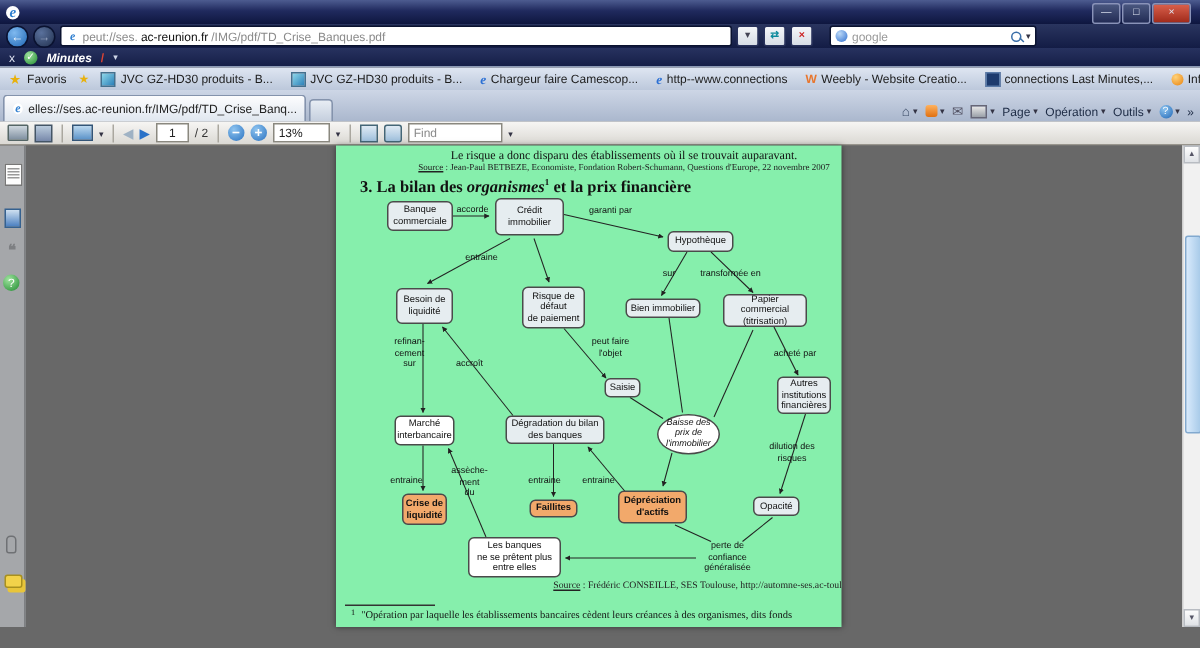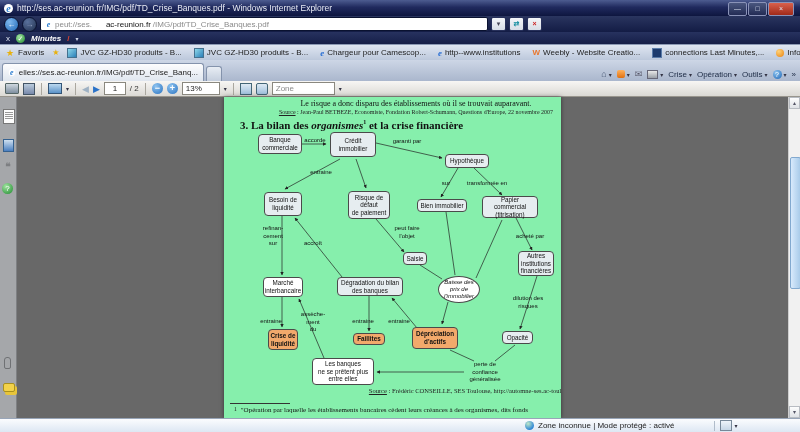--- a/index.html
+++ b/index.html
@@ -9,21 +9,21 @@
   .titlebar .title{color:#e9ecf5;font-size:8.5px;margin-left:4px;white-space:nowrap;}
   .ie-e{color:#2f7fd0;font:italic bold 10px "Liberation Serif",serif;background:#fff;border-radius:50%;width:9px;height:9px;line-height:9px;text-align:center;display:inline-block;}
   .winbtns{position:absolute;right:6px;top:2px;display:flex;gap:1px;}
   .wbtn{width:17px;height:12px;border:1px solid #8a93b8;border-radius:2px;background:linear-gradient(#4a577f,#232c55);color:#dfe4f2;font-size:7px;line-height:11px;text-align:center;}
   .wbtn.close{width:24px;background:linear-gradient(#d9604c,#a02a1a);}
   .addrrow{position:absolute;left:0;top:16px;width:800px;height:16px;background:linear-gradient(#2a355f,#131c45);display:flex;align-items:center;padding:0 4px;box-sizing:border-box;gap:3px;}
   .navball{width:13px;height:13px;border-radius:50%;color:#fff;font-size:8px;line-height:13px;text-align:center;border:1px solid #0a1230;}
   .navball.back{background:radial-gradient(circle at 35% 30%,#7fb9ef,#1f66b5);}
   .navball.fwd{background:radial-gradient(circle at 35% 30%,#5a719c,#22314f);color:#9aa7c2;}
   .addrfield{flex:0 0 440px;height:12px;background:#fff;border:1px solid #0a1230;border-radius:2px;display:flex;align-items:center;padding:0 3px;font-size:8px;color:#8a8a8a;gap:2px;}
-  .addrfield .domain{color:#111;margin-left:12px;}
+  .addrfield .domain{color:#111;}
   .sqbtn{height:12px;min-width:13px;background:linear-gradient(#f4f6f9,#d7dde6);border:1px solid #27305a;border-radius:2px;text-align:center;font-size:7px;line-height:12px;color:#445;}
   .stop{color:#c22;font-weight:bold;}
   .refresh{color:#0c8a9c;font-weight:bold;}
   .searchbox{margin-left:8px;flex:0 0 130px;height:12px;background:#fff;border:1px solid #0a1230;border-radius:2px;display:flex;align-items:center;padding:0 3px;font-size:8px;color:#9a9a9a;gap:3px;}
   .gball{width:8px;height:8px;border-radius:50%;background:radial-gradient(circle at 35% 30%,#bcd9f7,#2f6fd0);}
   .mag{width:5px;height:5px;border:1.4px solid #3a6ea8;border-radius:50%;position:relative;}
   .mag::after{content:"";position:absolute;width:4px;height:1.4px;background:#3a6ea8;right:-3px;bottom:-1px;transform:rotate(45deg);}
   .mcafeerow{position:absolute;left:0;top:32px;width:800px;height:12px;background:linear-gradient(#27325f,#161f48);display:flex;align-items:center;padding-left:6px;box-sizing:border-box;color:#dfe4f2;font-size:8px;gap:6px;}
   .mcshield{width:9px;height:9px;border-radius:50%;background:radial-gradient(circle at 35% 30%,#9fe39f,#1f8a2f);color:#fff;font-size:7px;line-height:9px;text-align:center;}
   .mcname{font-weight:bold;font-style:italic;color:#fff;}
@@ -97,40 +97,45 @@
   .ssep{width:1px;height:10px;background:#b0bcca;margin:0 5px;}
   .szoomico{width:10px;height:9px;border:1px solid #789;background:linear-gradient(#eef4fa,#c6d6e6);}
 </style>
 </head>
 <body>
 
 <div class="win">
 
   <div class="titlebar">
     <span class="ie-e">e</span>
-    <span class="title">http://ses.ac-reunion.fr/IMG/pdf/TD_Crise_Banques.pdf - Windows Internet Explorer</span>
   </div>
   <div class="winbtns">
     <div class="wbtn">—</div>
     <div class="wbtn">□</div>
     <div class="wbtn close">×</div>
   </div>
 
   <div class="addrrow">
     <div class="navball back">←</div>
     <div class="navball fwd">→</div>
     <div class="addrfield">
       <span class="ie-e" style="transform:scale(.8)">e</span>
       <span>peut://ses.</span>
         <span class="domain">ac-reunion.fr</span>
         <span>/IMG/pdf/TD_Crise_Banques.pdf</span>
     </div>
     <div class="sqbtn">▾</div>
     <div class="sqbtn refresh">⇄</div>
     <div class="sqbtn stop">×</div>
+    <div class="searchbox">
+      <span class="gball"></span>
+      <span style="flex:1">google</span>
+      <span class="mag"></span>
+      <span class="caret">▾</span>
+    </div>
   </div>
 
   <div class="mcafeerow">
     <span>x</span>
     <span class="mcshield">✓</span>
     <span class="mcname">Minutes</span>
     <span class="mcslash">/</span>
     <span class="caret" style="color:#cfd6e8">▾</span>
   </div>
 
@@ -142,25 +147,25 @@
     <div class="favitem">
       <span class="fi fi-jvc"></span>
       <span>JVC GZ-HD30 produits - B...</span>
     </div>
     <div class="favitem">
       <span class="fi fi-jvc"></span>
       <span>JVC GZ-HD30 produits - B...</span>
     </div>
     <div class="favitem">
       <span class="fi fi-ie">e</span>
-      <span>Chargeur pour Camescop...</span>
+      <span>Chargeur faire Camescop...</span>
     </div>
     <div class="favitem">
       <span class="fi fi-ie">e</span>
-      <span>http--www.institutions</span>
+      <span>http--www.connections</span>
     </div>
     <div class="favitem">
       <span class="fi fi-weebly">W</span>
       <span>Weebly - Website Creatio...</span>
     </div>
     <div class="favitem">
       <span class="fi fi-conn"></span>
       <span>connections Last Minutes,...</span>
     </div>
     <div class="favitem">
@@ -186,21 +191,21 @@
           <span class="caret">▾</span>
         </div>
       <div class="cmditem">
           <span class="mailico">✉</span>
         </div>
       <div class="cmditem">
           <span class="printico"></span>
           <span class="caret">▾</span>
         </div>
       <div class="cmditem">
-          <span>Crise</span>
+          <span>Page</span>
           <span class="caret">▾</span>
         </div>
       <div class="cmditem">
           <span>Opération</span>
           <span class="caret">▾</span>
         </div>
       <div class="cmditem">
           <span>Outils</span>
           <span class="caret">▾</span>
         </div>
@@ -227,40 +232,40 @@
     <span class="zbtn">−</span>
     <span class="zbtn">+</span>
     <span class="field" style="width:30px">
         <span>13%</span>
       </span>
     <span class="caret">▾</span>
     <span class="tsep"></span>
     <span class="viewico"></span>
     <span class="viewico" style="border-radius:2px"></span>
     <span class="field" style="width:55px;color:#8a8a8a">
-        <span>Zone</span>
+        <span>Find</span>
       </span>
     <span class="caret">▾</span>
   </div>
 
   <div class="content">
 
     <div class="psidebar">
       <div class="sico sico-page" style="top:12px"></div>
       <div class="sico sico-bm" style="top:42px"></div>
       <div class="sico sico-quote" style="top:64px">❝</div>
       <div class="sico sico-help" style="top:86px">?</div>
       <div class="sico sico-clip" style="top:260px"></div>
       <div class="sico sico-comments" style="top:286px"></div>
     </div>
 
     <div class="page">
       <div class="intro">Le risque a donc disparu des établissements où il se trouvait auparavant.</div>
       <div class="introsrc"><span class="usrc">Source</span><span> : Jean-Paul BETBEZE, Economiste, Fondation Robert-Schumann, Questions d'Europe, 22 novembre 2007</span></div>
-      <div class="heading"><span>3.</span><span> La bilan des </span><i>organismes</i><sup style="font-size:6px">1</sup><span> et la crise financière</span></div>
+      <div class="heading"><span>3.</span><span> La bilan des </span><i>organismes</i><sup style="font-size:6px">1</sup><span> et la prix financière</span></div>
 
       <svg class="dsvg" width="384" height="321" viewBox="0 0 384 321">
         <defs>
           <marker id="ah" markerWidth="6" markerHeight="6" refX="4.5" refY="2.5" orient="auto">
             <path d="M0,0 L5,2.5 L0,5 Z" fill="#222"></path>
           </marker>
         </defs>
         <g stroke="#222" stroke-width="0.7" fill="none">
           <line x1="78" y1="47" x2="102" y2="47" marker-end="url(#ah)"></line>
           <line x1="152" y1="46" x2="218" y2="61" marker-end="url(#ah)"></line>
@@ -350,22 +355,14 @@
       <div class="fnote"><span class="fnum">1</span><span>"Opération par laquelle les établissements bancaires cèdent leurs créances à des organismes, dits fonds</span></div>
     </div>
 
     <div class="vscroll">
       <div class="sbtn" style="top:0">▴</div>
       <div class="sthumb" style="top:60px;height:130px"></div>
       <div class="sbtn" style="bottom:0">▾</div>
     </div>
   </div>
 
-  <div class="statusbar">
-    <span style="width:525px"></span>
-    <span class="globe"></span>
-    <span>Zone inconnue | Mode protégé : activé</span>
-    <span class="ssep" style="margin-left:40px"></span>
-    <span class="szoomico"></span>
-    <span class="caret" style="margin-left:2px">▾</span>
-  </div>
 
 </div>
 
 </body></html>

